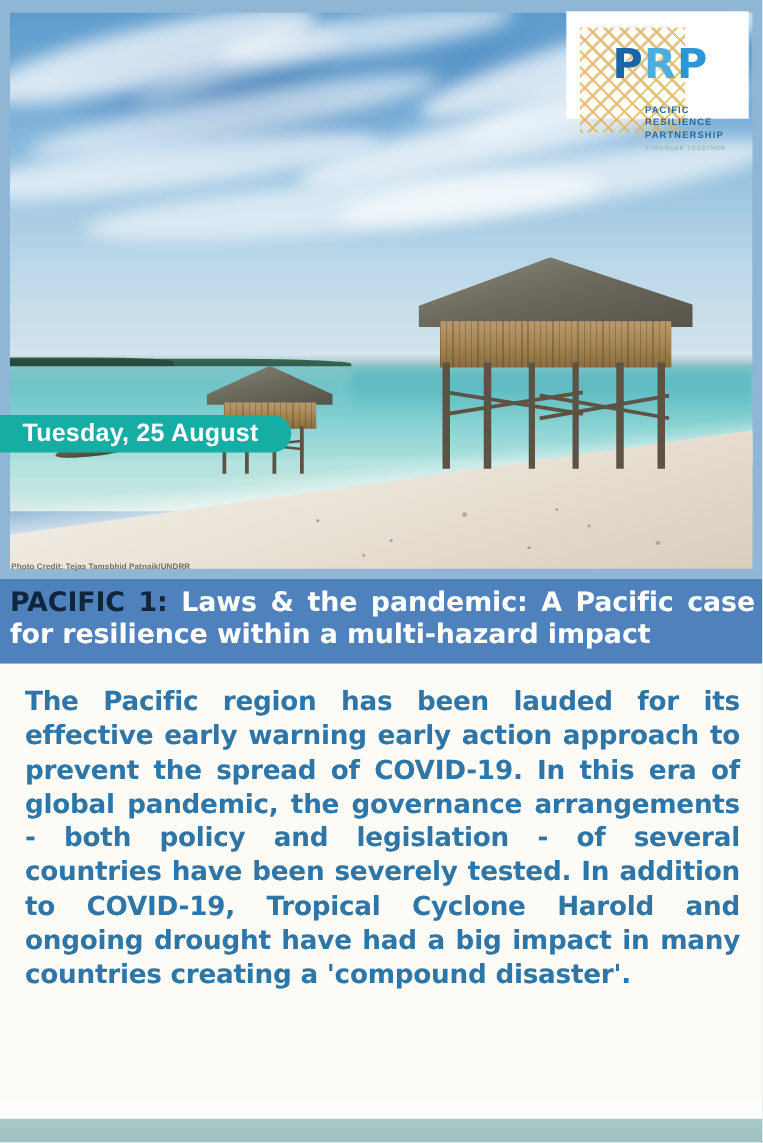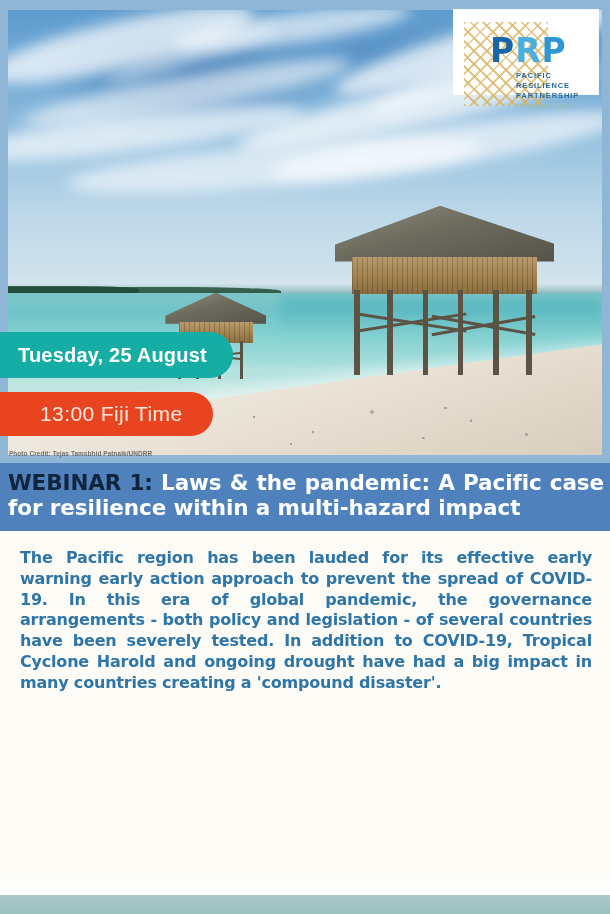--- a/index.html
+++ b/index.html
@@ -215,21 +215,21 @@
     font-weight: 700;
     letter-spacing: 1px;
     line-height: 1;
     color: #1f74b8;
     font-family: "DejaVu Sans", sans-serif;
   }
   .logo-prp .p1 { color: #1866a8; }
   .logo-prp .r  { color: #4aaee0; }
   .logo-prp .p2 { color: #2f96d4; }
   .logo-sub {
-    margin-top: 4px;
+    margin-top: 16px;
     margin-left: 26px;
     font-size: 7.5px;
     font-weight: 700;
     letter-spacing: .9px;
     line-height: 1.32;
     color: #2a6a9e;
     text-align: left;
   }
   .logo-tag {
     margin-top: 3px;
@@ -243,21 +243,21 @@
   
   .pill {
     position: absolute;
     display: flex;
     align-items: center;
     border-radius: 0 24px 24px 0;
     white-space: nowrap;
   }
   .pill-date {
     left: 0; top: 332px;
-    height: 46px;
+    height: 30px;
     padding: 0 26px 0 18px;
     background: #16ada4;
     color: #ffffff;
     font-size: 20px;
     font-weight: 700;
     letter-spacing: .2px;
     text-align: center;
   }
   .pill-time {
     left: 0; top: 392px;
@@ -311,21 +311,21 @@
     position: absolute;
     left: 0; top: 531px;
     width: 610px;
     height: 347px;
     background: #fdfbf6;
     box-sizing: border-box;
     padding: 17px 18px 0 20px;
   }
   .para {
     color: #2e75a8;
-    font-size: 16px;
+    font-size: 21px;
     font-weight: 700;
     line-height: 1.30;
     text-align: justify;
     font-family: "DejaVu Sans", sans-serif;
     margin: 0 0 14px 0;
     letter-spacing: -0.2px;
   }
   .para:last-child { margin-bottom: 0; }
 
   .footer-strip {
@@ -411,29 +411,26 @@
           <div>RESILIENCE</div>
           <div>PARTNERSHIP</div>
         </div>
         <div class="logo-tag">STRONGER TOGETHER</div>
       </div>
     </div>
 
     <div class="pill pill-date">
       <span>Tuesday, 25 August</span>
     </div>
-    <div class="pill pill-time">
-      <span>13:00 Fiji Time</span>
-    </div>
 
     <div class="photo-credit">Photo Credit: Tejas Tamsbhid Patnaik/UNDRR</div>
   </div>
 
   <div class="banner">
-    <div class="banner-text"><span class="label">WEBINAR 1:</span> <span>Laws &amp; the pandemic: A Pacific case for resilience within a multi-hazard impact</span></div>
+    <div class="banner-text"><span class="label">PACIFIC 1:</span> <span>Laws &amp; the pandemic: A Pacific case for resilience within a multi-hazard impact</span></div>
   </div>
 
   <div class="body-area">
     <p class="para">The Pacific region has been lauded for its effective early warning early action approach to prevent the spread of COVID-19. In this era of global pandemic, the governance arrangements - both policy and legislation - of several countries have been severely tested. In addition to COVID-19, Tropical Cyclone Harold and ongoing drought have had a big impact in many countries creating a 'compound disaster'.</p>
   </div>
 
   <div class="footer-strip"></div>
 </div>
 
 </body></html>

